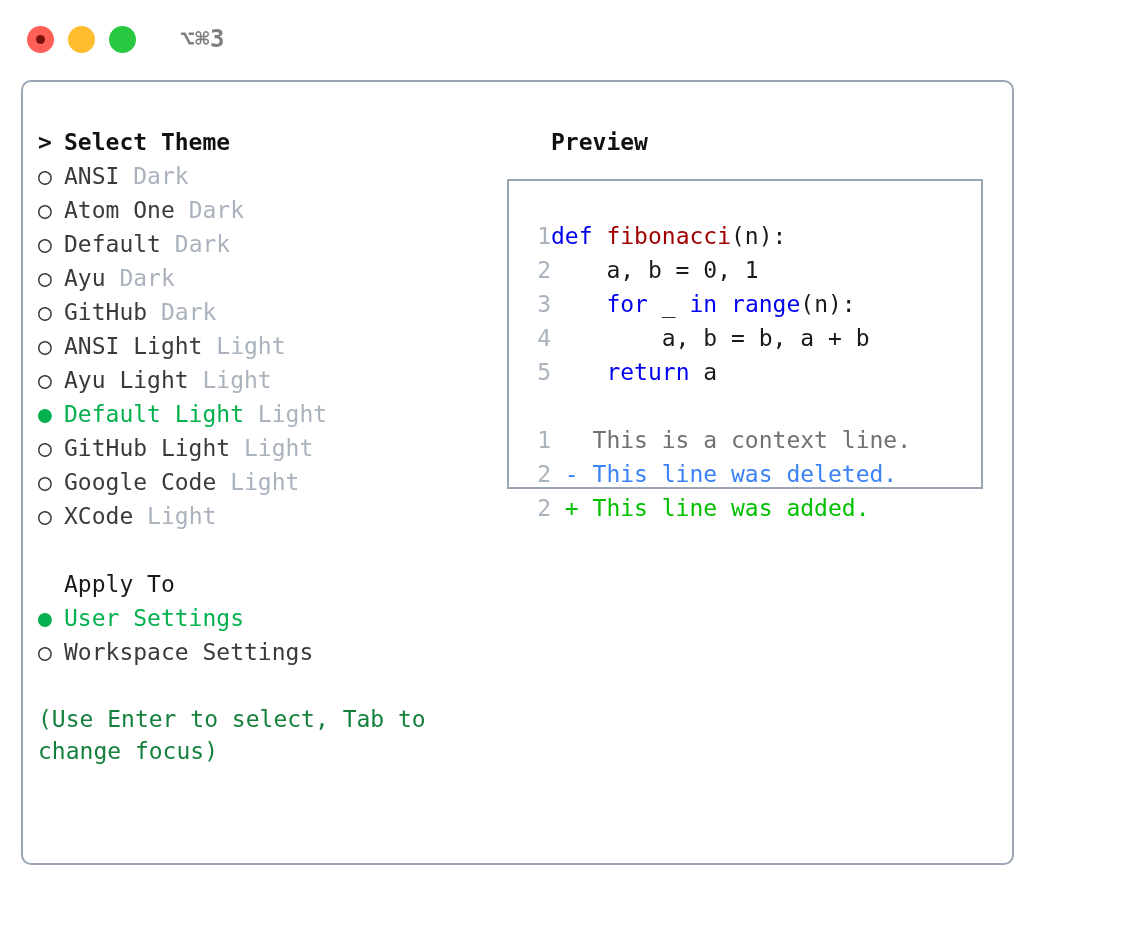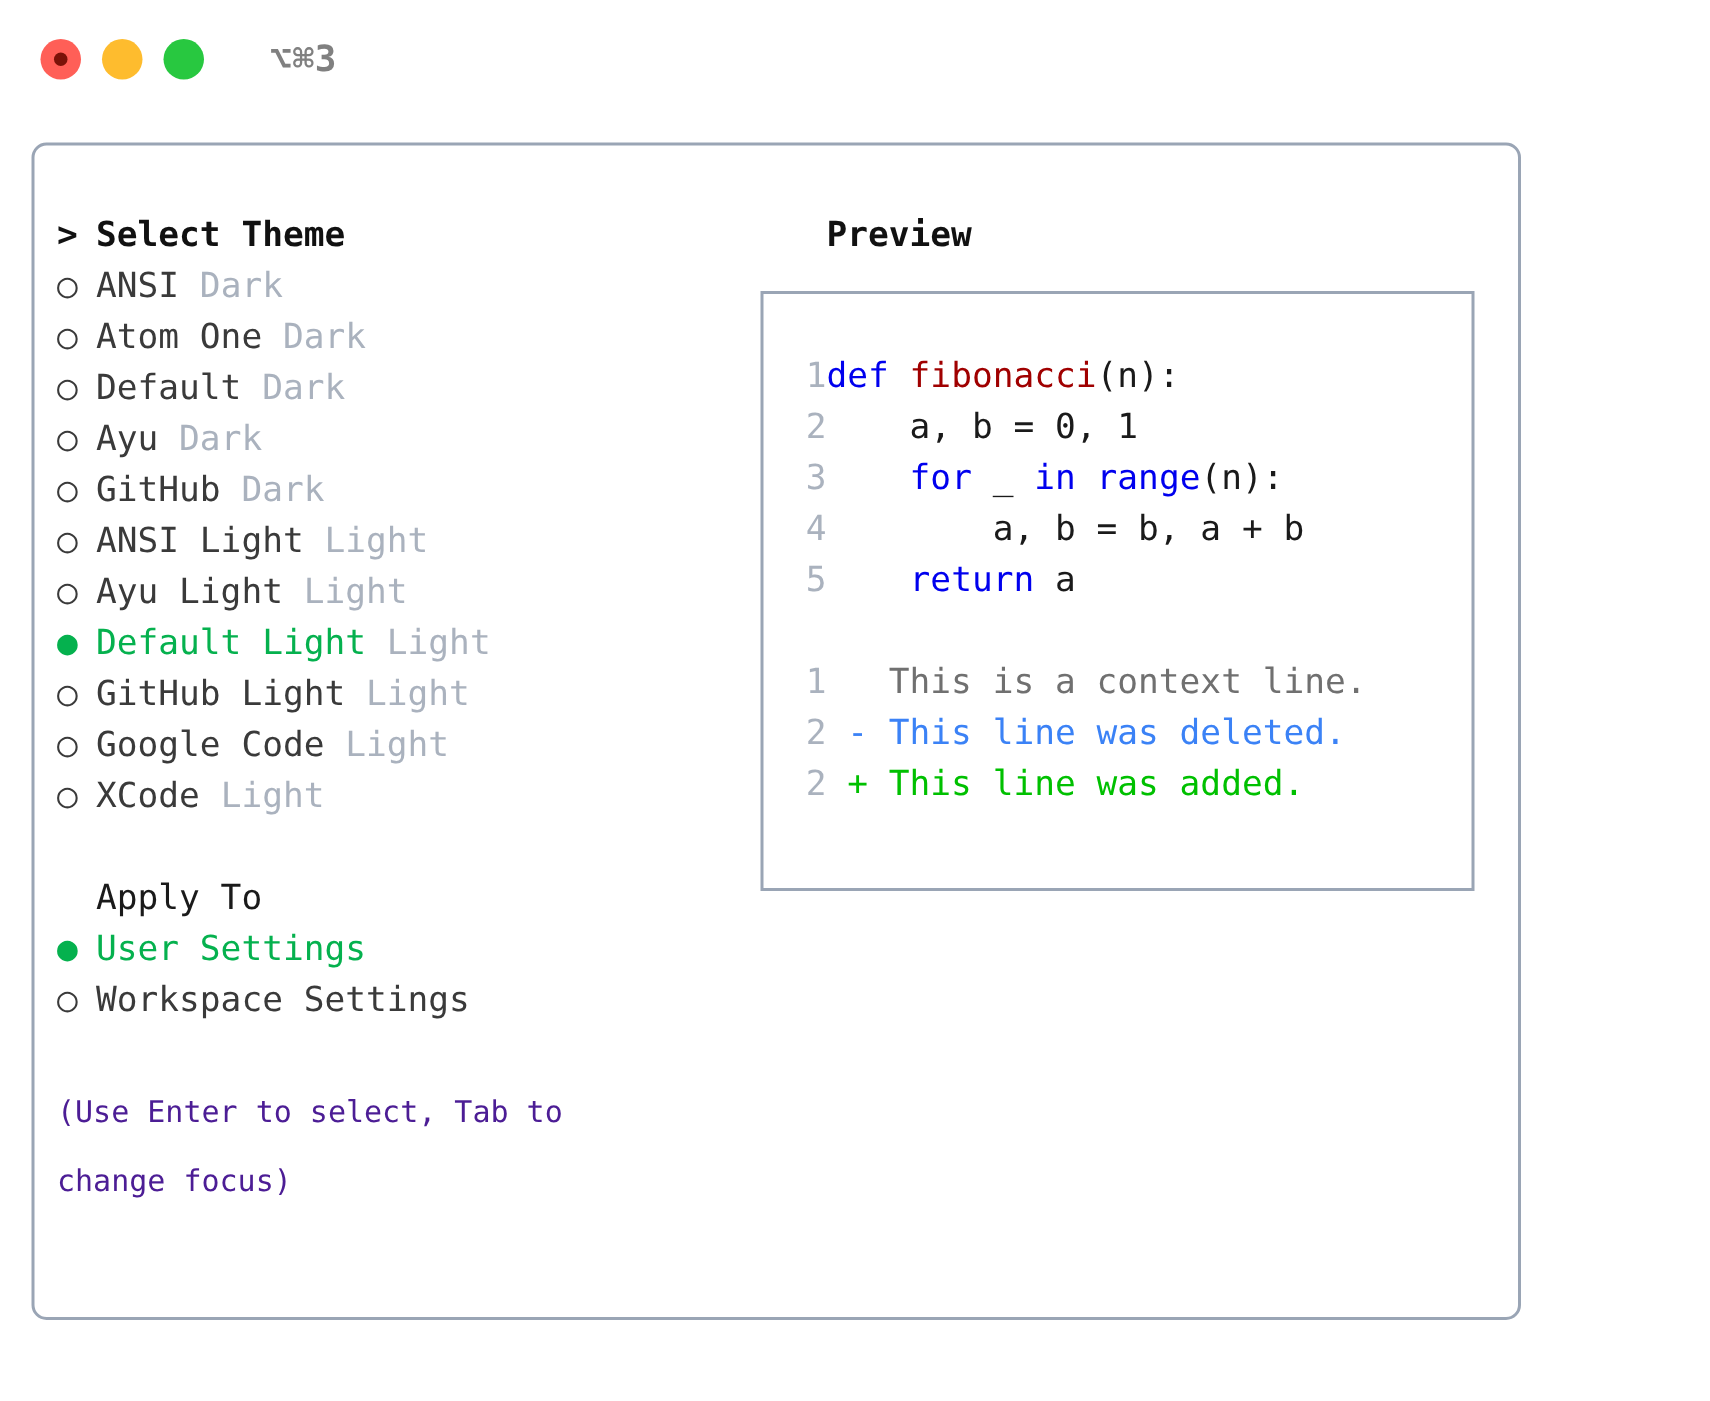--- a/index.html
+++ b/index.html
@@ -60,21 +60,21 @@
     font-size: 24px;
     font-weight: bold;
     color: #808080;
     letter-spacing: 0.5px;
   }
 
   
   #panel {
     position: absolute;
     left: 21px;
-    top: 95px;
+    top: 80px;
     width: 993px;
     height: 785px;
     box-sizing: border-box;
     border: 2px solid #9aa5b5;
     border-radius: 10px;
     background: #ffffff;
   }
 
   #panel-inner {
     position: absolute;
@@ -110,43 +110,43 @@
   .row.selected,
   .row.selected .marker { color: #05b14e; }
   .suffix { color: #aab2be; }
   .spacer { height: 34px; }
   .plain-heading {
     color: #1a1a1a;
   }
 
   #hint {
     margin-top: 34px;
-    font-size: 20px;
-    line-height: 46px;
-    color: #4c1d95;
+    font-size: 23px;
+    line-height: 32px;
+    color: #15803d;
     width: 400px;
   }
 
   
   #right-col {
     flex: 1 1 auto;
     padding: 43px 0 0 24px;
     box-sizing: border-box;
   }
   #preview-title {
     font-size: 23px;
     font-weight: bold;
     color: #111111;
     line-height: 34px;
     margin-bottom: 20px;
     margin-left: 44px;
   }
   #code-box {
     width: 476px;
-    height: 400px;
+    height: 310px;
     box-sizing: border-box;
     border: 2px solid #9aa5b5;
     background: #ffffff;
     padding: 38px 0 11px 0;
   }
   .code-line {
     font-size: 23px;
     line-height: 34px;
     white-space: pre;
     color: #1a1a1a;

